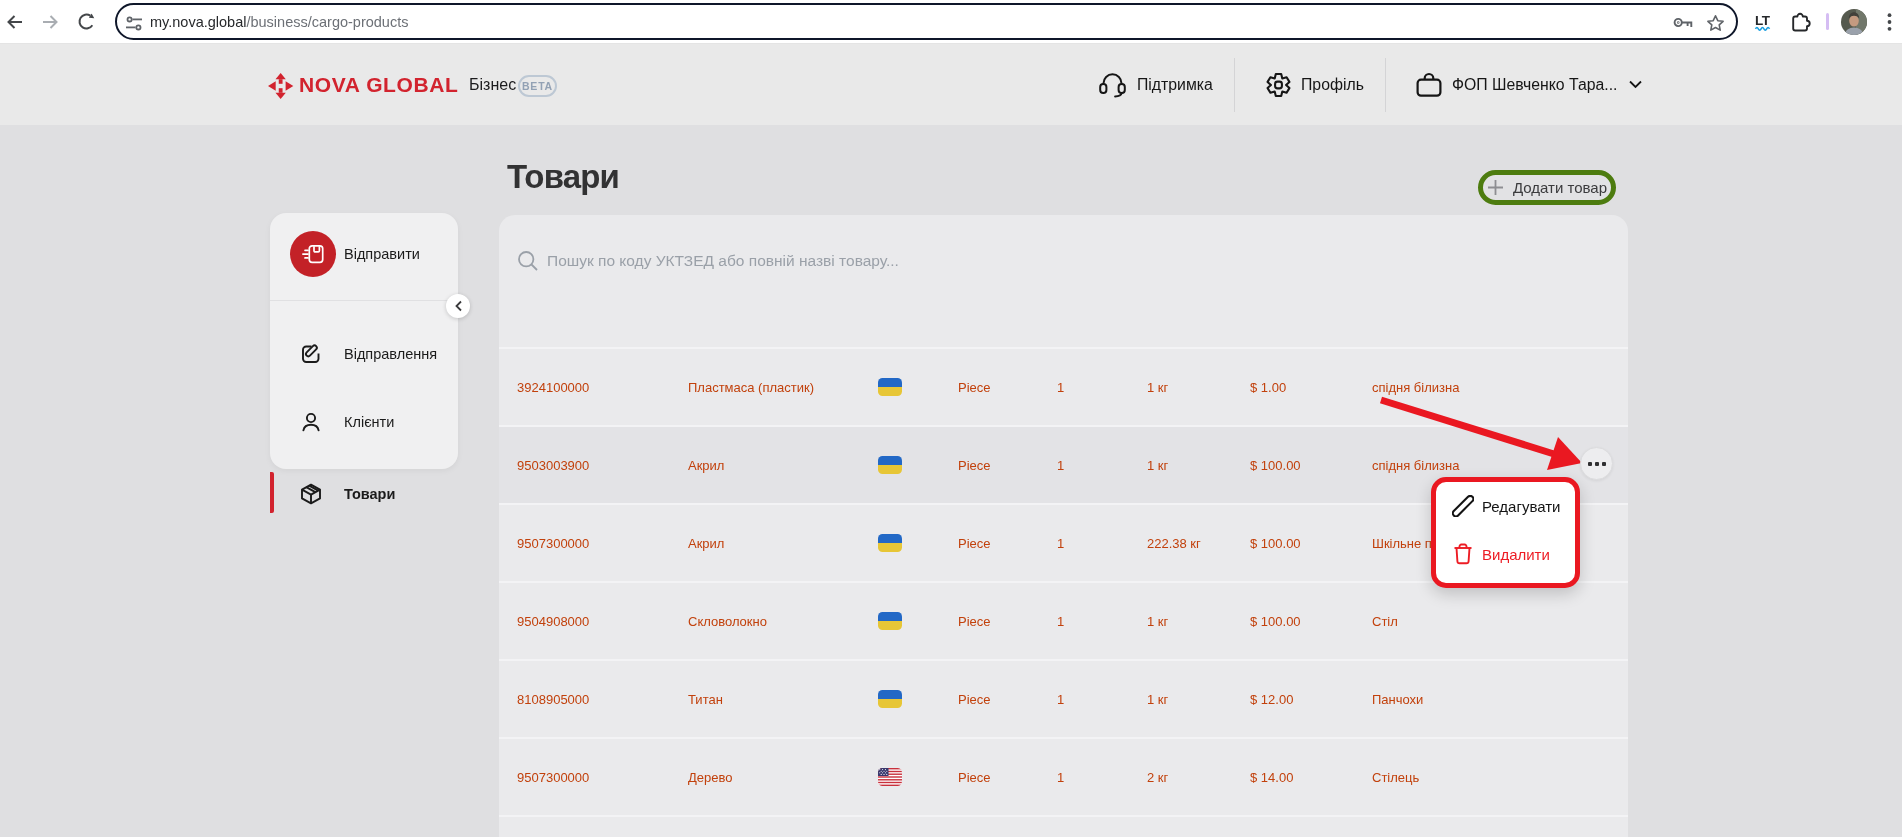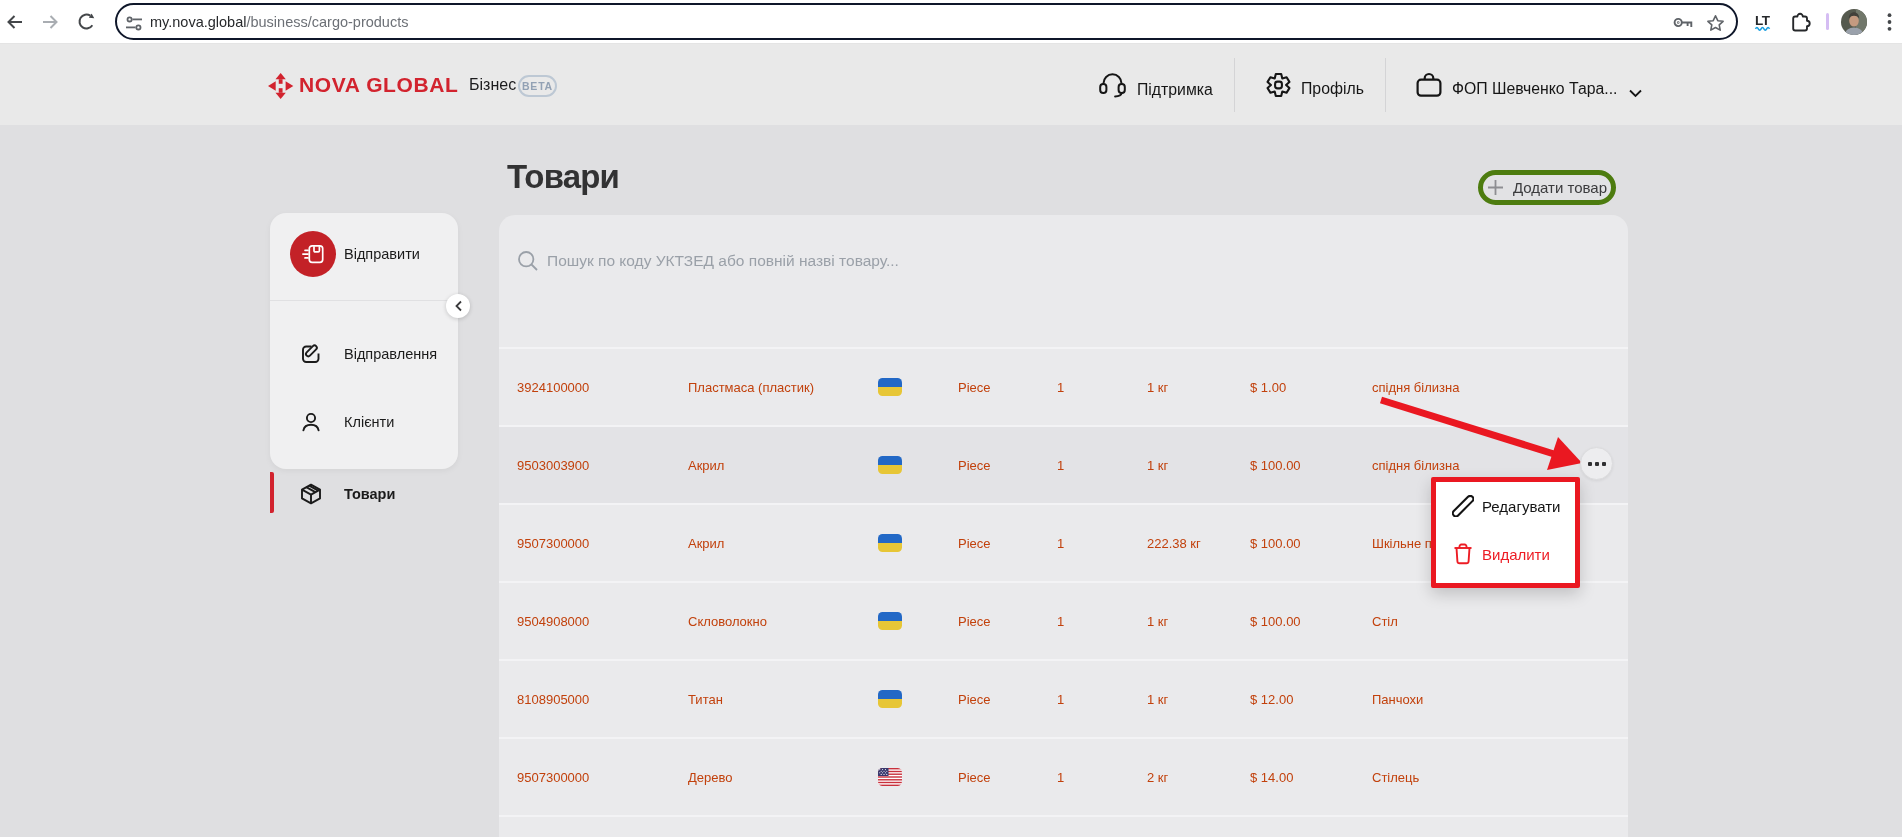--- a/index.html
+++ b/index.html
@@ -8,21 +8,21 @@
 .abs{position:absolute}
 svg{display:block}
 
 #chrome{position:absolute;left:0;top:0;width:1902px;height:44px;background:#fff;border-bottom:1px solid #e4e4e4}
 #urlbar{position:absolute;left:115px;top:3px;width:1623px;height:37px;border:2px solid #0f172a;border-radius:19px;background:#fff}
 .urltext{position:absolute;left:33px;top:50%;transform:translateY(-50%);font-size:14.5px;color:#27292c;white-space:nowrap}
 .urltext .path{color:#6c7076}
 
 #apphead{position:absolute;left:0;top:44px;width:1902px;height:81px;background:#e9e9e9}
 #apphead .vsep{position:absolute;top:14px;height:54px;width:1px;background:#d4d4d6}
-.hmenu{position:absolute;top:50%;transform:translateY(-50%);display:flex;align-items:flex-end;font-size:15.8px;color:#161616}
+.hmenu{position:absolute;top:50%;transform:translateY(-50%);display:flex;align-items:center;font-size:15.8px;color:#161616}
 .hmenu svg{margin-right:10px}
 .brandname{position:absolute;left:299px;top:50%;transform:translateY(-50%);font-size:21px;font-weight:bold;color:#d2232e;letter-spacing:.6px;white-space:nowrap}
 .brandsub{position:absolute;left:469px;top:50%;transform:translateY(-50%);font-size:16px;letter-spacing:0;color:#1c1c1e}
 .betabadge{position:absolute;left:518px;top:31px;width:39px;height:22px;border:2px solid #bdc8d4;border-radius:11px;color:#92a1b4;font-size:10.5px;font-weight:bold;letter-spacing:.8px;text-align:center;line-height:18px}
 
 #main{position:absolute;left:0;top:125px;width:1902px;height:712px;background:#dfdfe1}
 #pagetitle{position:absolute;left:507px;top:33px;font-size:33px;font-weight:bold;color:#323233;letter-spacing:-.8px}
 #addbtn{position:absolute;left:1478px;top:45px;width:138px;height:35px;border:5px solid #4d7c0f;border-radius:18px;background:rgba(255,255,255,.12);display:flex;align-items:center;justify-content:center;font-size:15px;color:#3b3b3d}
 #addbtn svg{margin-right:9px}
 
@@ -40,21 +40,21 @@
 #thead{position:absolute;left:0;top:91px;width:1129px;height:41px;background:#e2e2e4}
 .th{position:absolute;top:50%;transform:translateY(-50%);font-size:13px;color:#8b9099;white-space:nowrap}
 #rows{position:absolute;left:0;top:132px;width:1129px}
 .row{position:relative;width:1129px;height:78px;border-top:2px solid #f3f3f5;background:#eaeaec}
 .row.hl{background:#e3e3e6}
 .td{position:absolute;top:50%;transform:translateY(-50%);font-size:13px;color:#c2410c;white-space:nowrap}
 .c1{left:18px}.c2{left:189px}.c3{left:379px}.c4{left:459px}.c5{left:558px}.c6{left:648px}.c7{left:751px}.c8{left:873px}
 
 #dotsbtn{position:absolute;left:1580px;top:322px;width:33px;height:33px;border-radius:50%;background:#ededef;border:1px solid #dcdcde;box-shadow:0 1px 3px rgba(0,0,0,.07);display:flex;align-items:center;justify-content:center;gap:3px}
 #dotsbtn i{display:block;width:4px;height:4px;background:#2f2f31;border-radius:1px}
-#popup{position:absolute;left:1431px;top:352px;width:149px;height:111px;background:#fff;border:5px solid #ea1821;border-radius:2px;box-shadow:0 6px 16px rgba(0,0,0,.18)}
+#popup{position:absolute;left:1431px;top:352px;width:149px;height:111px;background:#fff;border:5px solid #ea1821;border-radius:15px;box-shadow:0 6px 16px rgba(0,0,0,.18)}
 .popitem{position:absolute;left:16px;display:flex;align-items:center}
 .popitem span{margin-left:8px;font-size:15px}
 #popedit span{color:#141414}
 #popdel span{color:#ed1c24}
 </style>
 </head>
 <body>
 <div id="chrome">
 
   <svg class="abs" style="left:5px;top:13px" width="19" height="18" viewBox="0 0 19 18">

